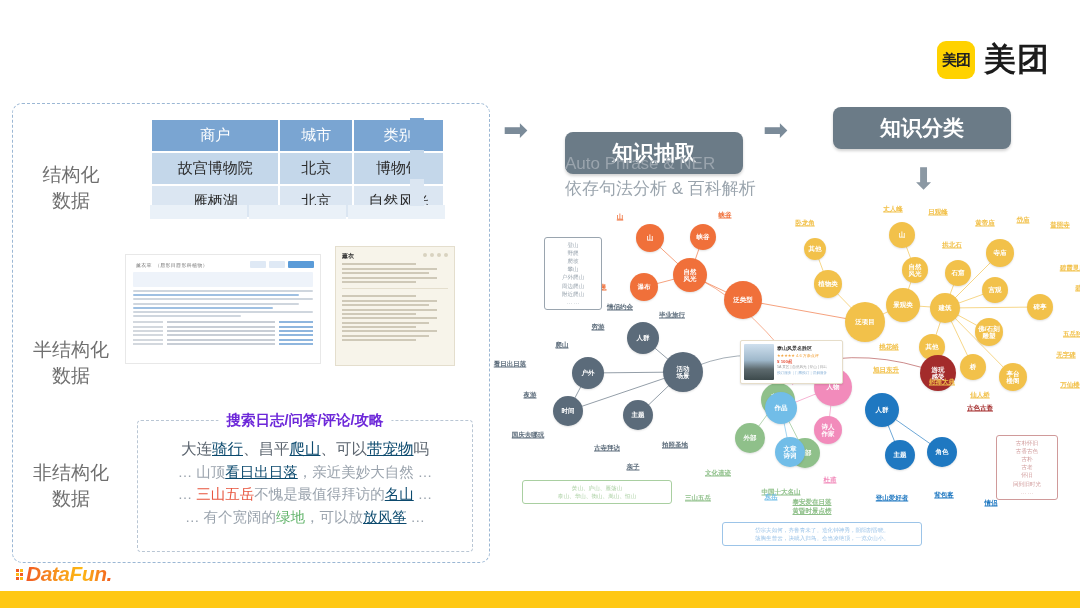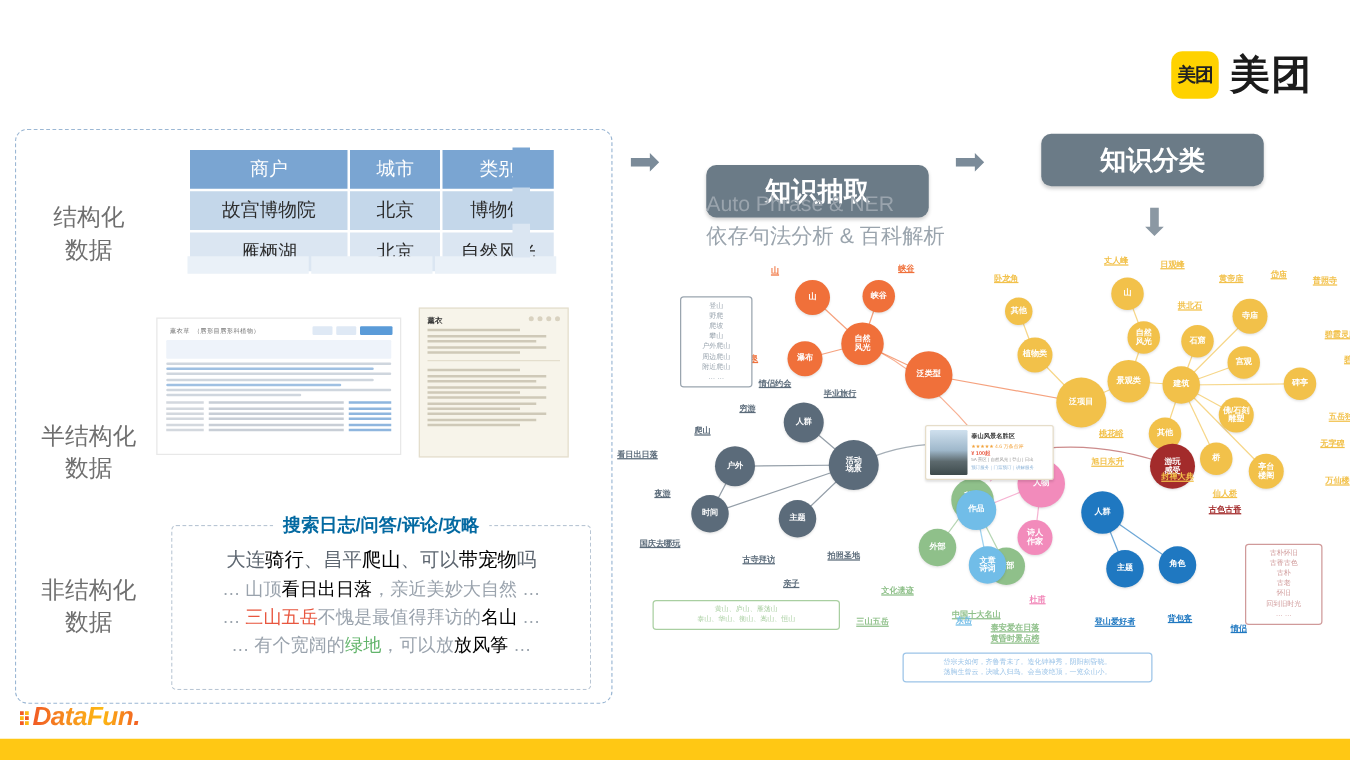--- a/index.html
+++ b/index.html
@@ -98,26 +98,26 @@
   .doc-b .dots i { width: 4px; height: 4px; border-radius: 50%; background: #d9d2c0; display: block; }
 
   
   .unstruct {
     position: absolute; left: 137px; top: 420px; width: 336px; height: 132px;
     border: 1px dashed #b9c6d4; border-radius: 4px; background: #fff;
     padding-top: 16px; text-align: center;
   }
   .unstruct .cap {
     position: absolute; left: 50%; top: -10px; transform: translateX(-50%);
-    background: #fff; padding: 0 8px; font-size: 14.5px; color: #0369a1; font-weight: bold;
+    background: #fff; padding: 0 8px; font-size: 14.5px; color: #6d28d9; font-weight: bold;
     white-space: nowrap;
   }
   .unstruct .ln { font-size: 14.5px; color: #9aa3ad; line-height: 1.55; white-space: nowrap; }
   .unstruct .ln.big { color: #5d6670; font-size: 15.5px; }
-  .kw-o { color: #000000; }
+  .kw-o { color: #0c4a6e; text-decoration: underline; }
   .kw-r { color: #E8563F; }
   .kw-g { color: #62B46B; }
 
   
   .arrow-blk { position: absolute; color: #7b8b99; }
   .arrow1 { left: 503px; top: 115px; }
   .arrow2 { left: 763px; top: 115px; }
   .arrow-ico { font-size: 30px; line-height: 1; }
   .stage {
     position: absolute; border-radius: 8px; background: #6b7b87; color: #fff;

